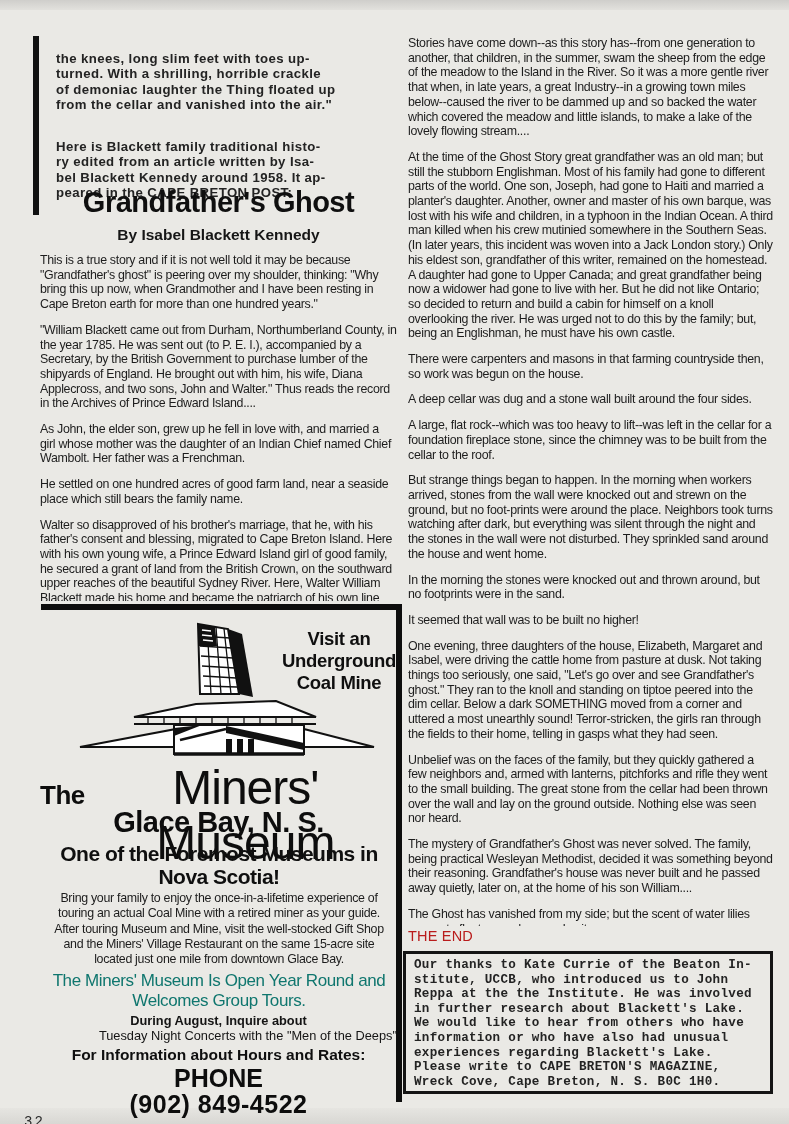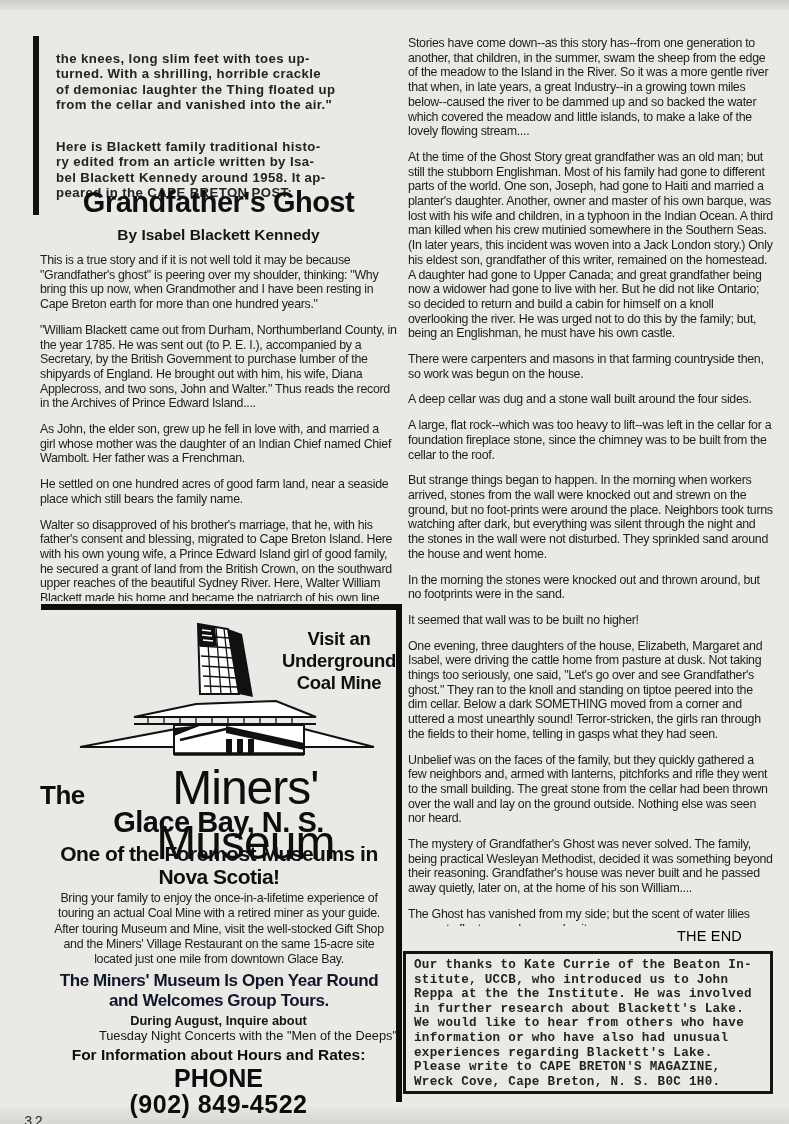--- a/index.html
+++ b/index.html
@@ -73,42 +73,42 @@
     position:absolute; left:58px; top:842px; width:322px;
     text-align:center; font-weight:bold; font-size:21px; line-height:23px;
     color:#0f0f0f; letter-spacing:-0.5px;
   }
   .ad-body {
     position:absolute; left:52px; top:891px; width:334px;
     text-align:center; font-size:12.4px; line-height:15.3px; letter-spacing:-0.3px; color:#1c1c1c;
   }
   .ad-open {
     position:absolute; left:50px; top:971px; width:338px;
-    text-align:center; font-weight:bold; font-size:17px; line-height:19.5px; color:#0f172a; letter-spacing:-0.4px;
+    text-align:center; font-weight:normal; font-size:17px; line-height:19.5px; color:#0f766e; letter-spacing:-0.4px;
   }
   .ad-aug1 { position:absolute; left:40px; top:1013px; width:357px; text-align:center; font-weight:bold; font-size:12.8px; color:#141414; }
   .ad-aug2 { position:absolute; left:40px; top:1028px; width:357px; text-align:right; font-weight:normal; font-size:12.8px; color:#141414; }
   .ad-info { position:absolute; left:40px; top:1046px; width:357px; text-align:center; font-weight:bold; font-size:15.5px; color:#0f0f0f; }
   .ad-phone-label  { position:absolute; left:40px; top:1064px; width:357px; text-align:center; font-weight:bold; font-size:25px; color:#0d0d0d; }
   .ad-phone-number { position:absolute; left:40px; top:1090px; width:357px; text-align:center; font-weight:bold; font-size:25px; color:#0d0d0d; letter-spacing:0.5px; }
 
   .page-number {
     position:absolute; left:24px; top:1092px;
     font-family:"Liberation Mono", monospace; font-size:14px; color:#2a2a2a; letter-spacing:2px;margin-top:22px;
   }
 
   
   .story-right {
     position:absolute; left:408px; top:36px; width:366px; height:890px;
     overflow:hidden;
     font-size:12.4px; line-height:14.7px; letter-spacing:-0.3px; color:#1d1d1d;
   }
   .the-end {
     position:absolute; left:408px; top:928px; width:334px;
-    text-align:right; font-size:14.5px; color:#000000; letter-spacing:0.2px;
+    font-size:14.5px; color:#b91c1c; letter-spacing:0.2px;
   }
   .note-box {
     position:absolute; left:403px; top:951px; width:370px; height:143px;
     border:3px solid #141414; background:transparent;
     padding:4px 8px;
   }
   .note-box p {
     font-family:"Liberation Mono", monospace;
     font-size:12.6px; line-height:14.6px; font-weight:bold;
     color:#232323; white-space:pre-line; letter-spacing:0.3px;

